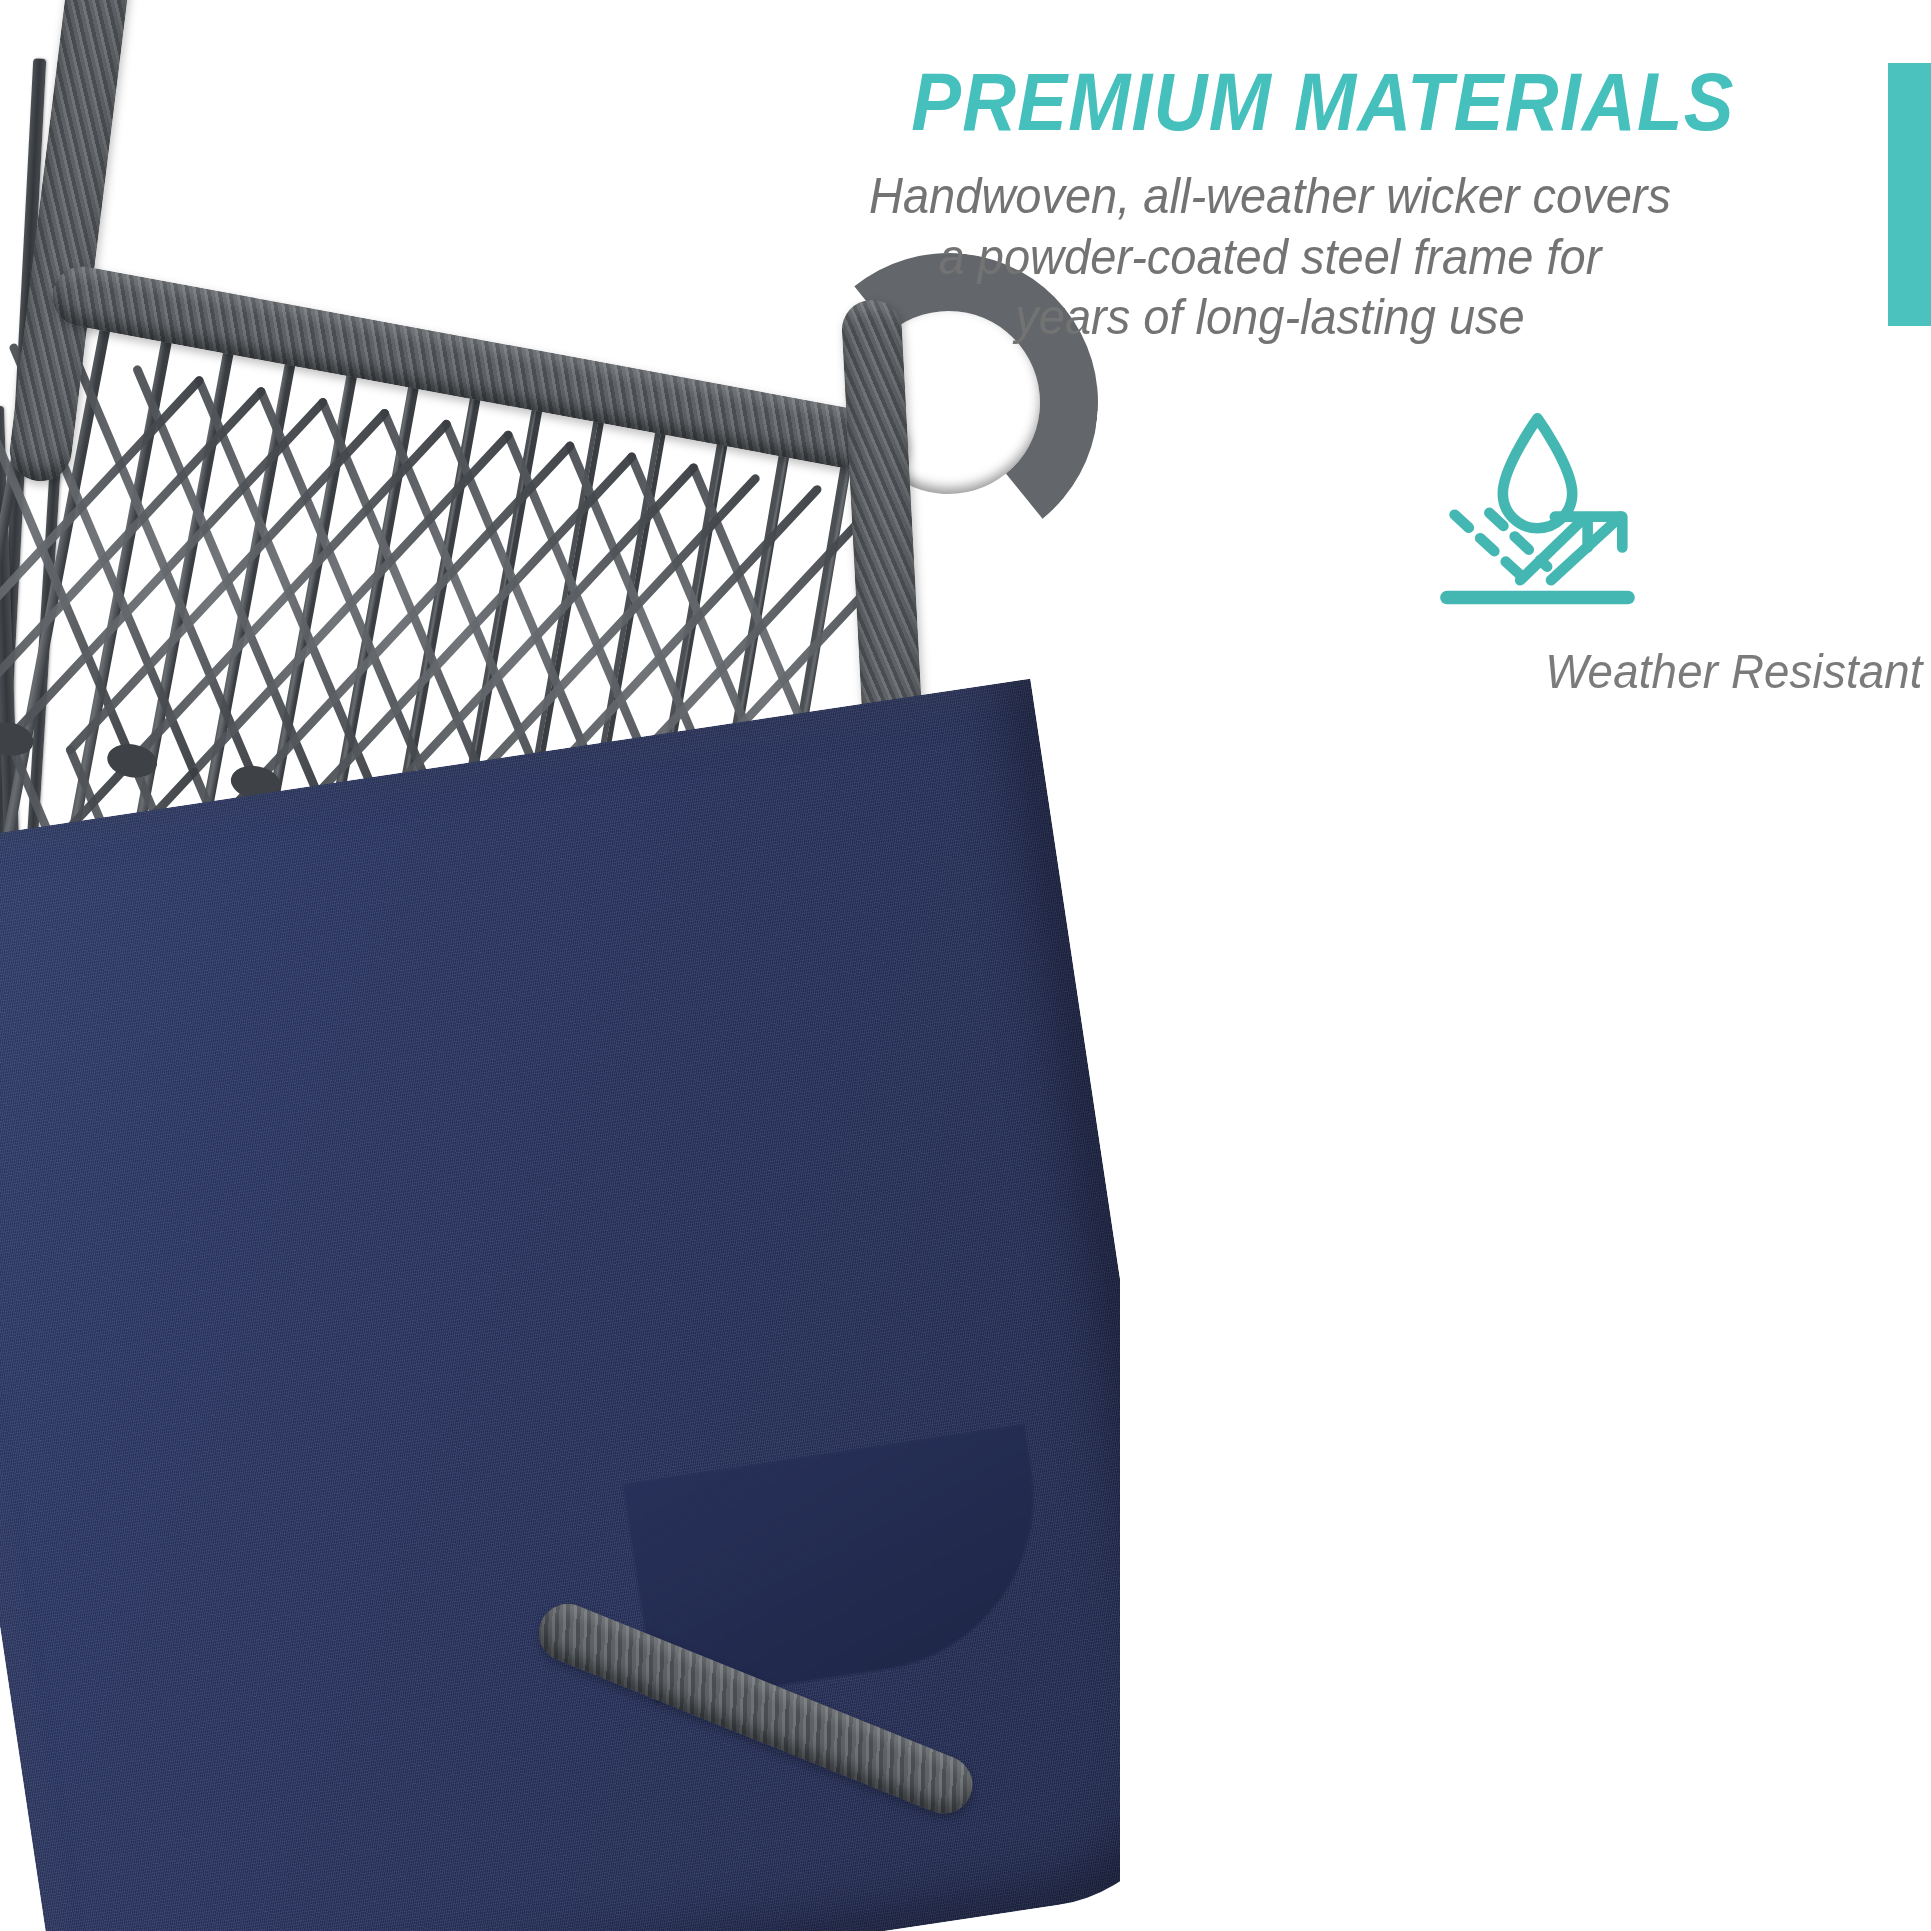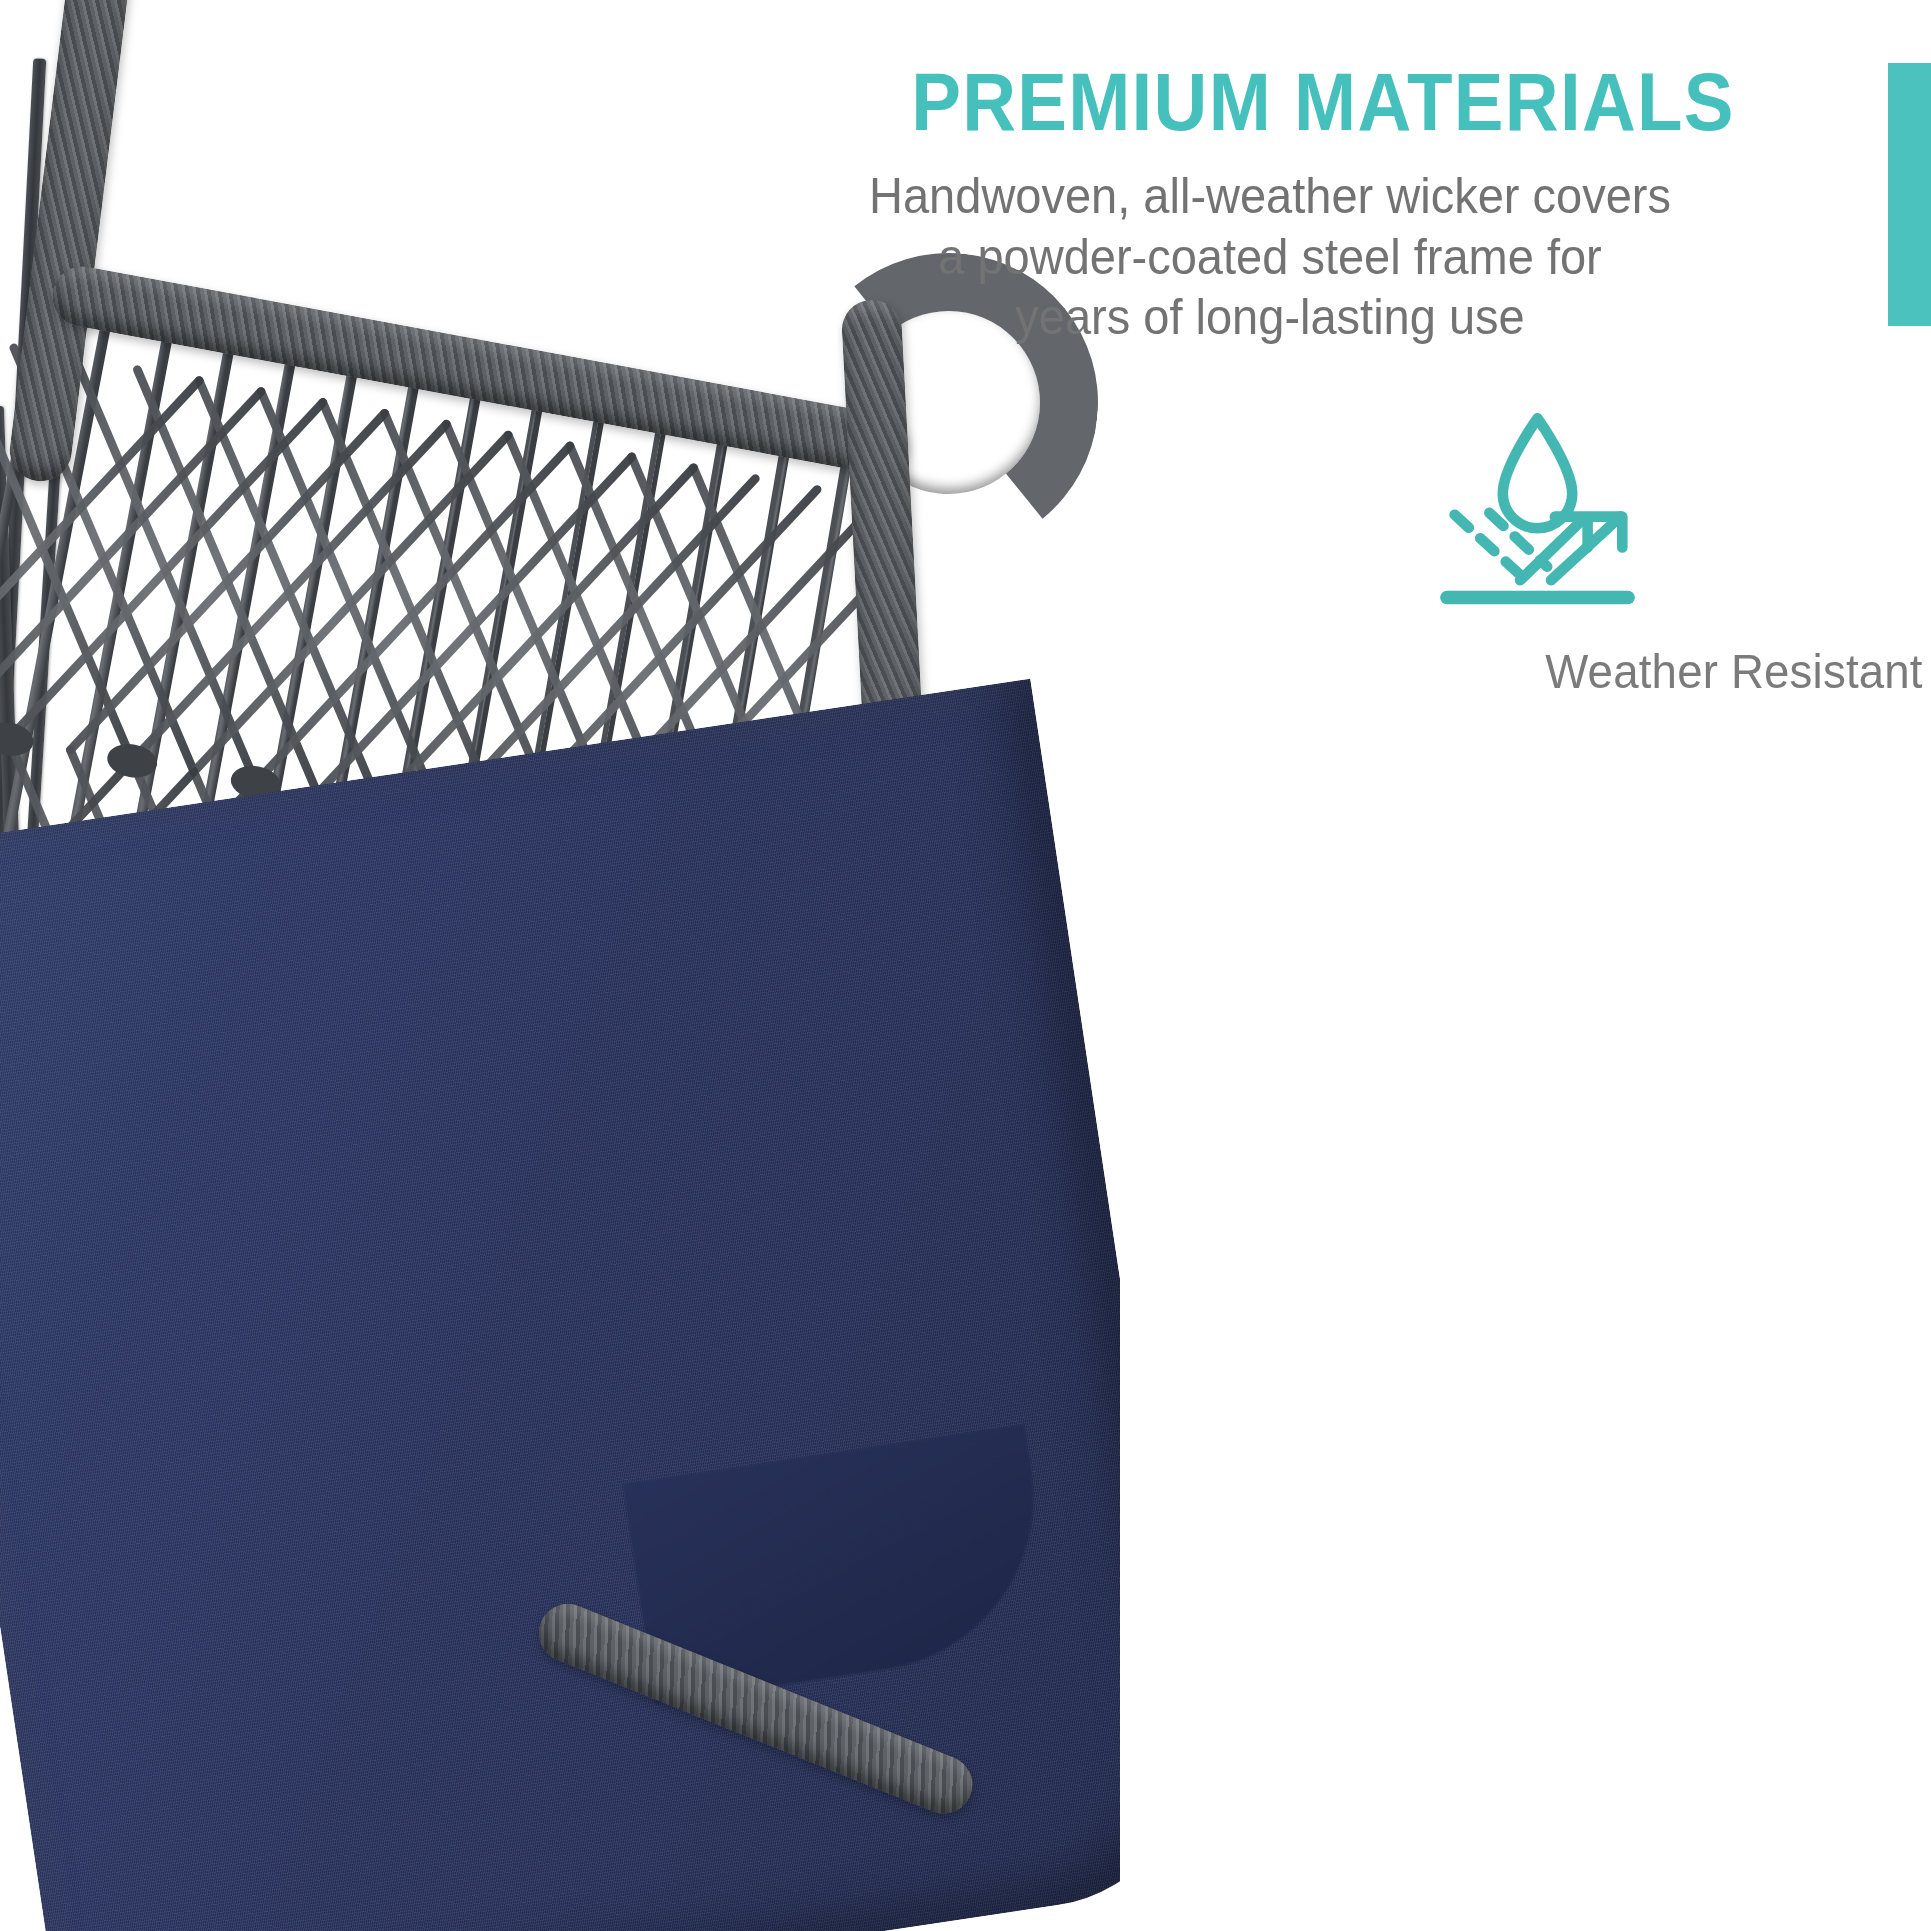--- a/index.html
+++ b/index.html
@@ -74,21 +74,21 @@
   }
 
   
   .lattice{
     position:absolute;left:19.3px;top:290px;width:898px;height:1139px;
     transform:rotate(10deg);transform-origin:0 0;overflow:hidden;
   }
   .lattice svg{display:block;}
 
   
-  #panel{position:absolute;left:1120px;top:0;width:811px;height:1925px;}
+  #panel{position:absolute;left:1120px;top:0;width:811px;height:1925px;font-style:italic;}
 
   .accent-bar{
     position:absolute;left:768px;top:63px;width:44px;height:263px;
     background:#4cc2bf;
   }
 
   .title{
     position:absolute;left:-328px;top:60px;width:1062px;
     text-align:center;
     color:#45c0bd;

